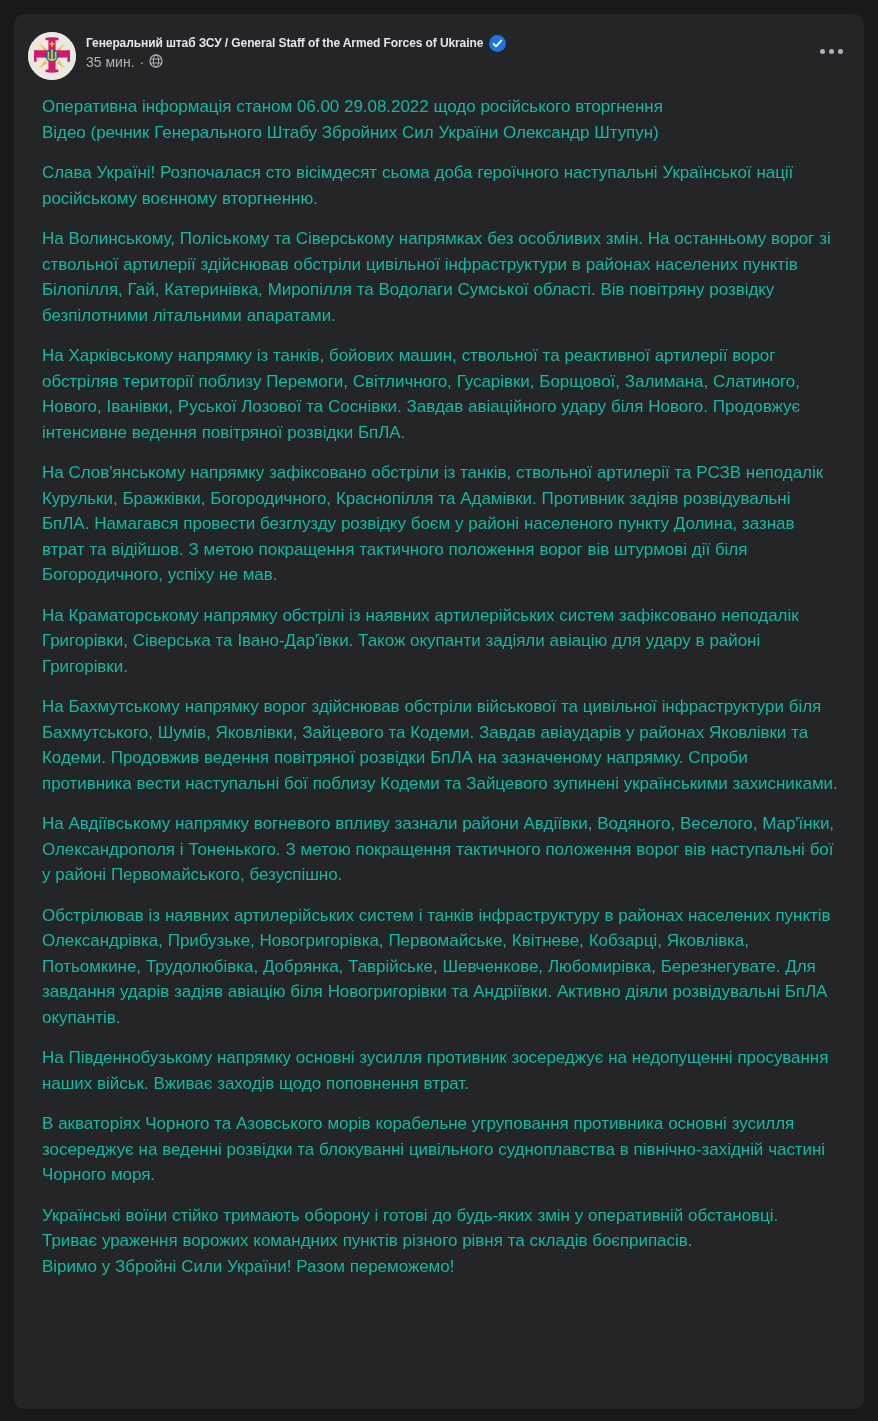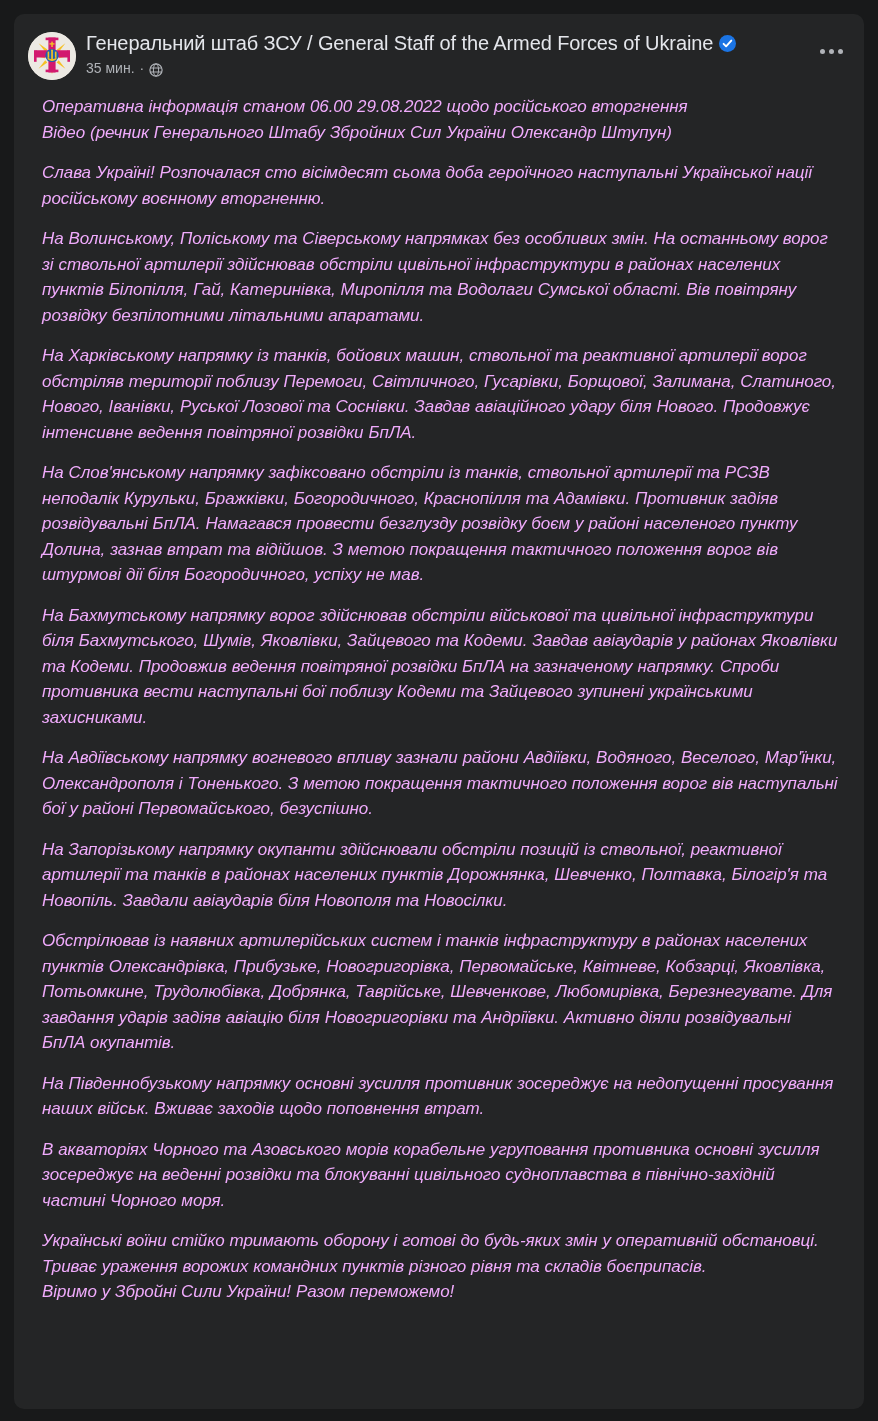--- a/index.html
+++ b/index.html
@@ -52,39 +52,39 @@
   }
 
   .name-row {
     display: flex;
     align-items: center;
     white-space: nowrap;
   }
 
   .page-name {
     color: #e4e6eb;
-    font-size: 20px;
-    font-weight: normal;
+    font-size: 12px;
+    font-weight: bold;
     letter-spacing: -0.1px;
     line-height: 21px;
   }
 
   .verified-badge {
     margin-left: 6px;
     width: 17px;
     height: 17px;
     flex: 0 0 17px;
     display: inline-block;
   }
   .verified-badge svg { display: block; }
 
   .meta-row {
     display: flex;
-    align-items: flex-end;
-    margin-top: 6px;
+    align-items: flex-start;
+    margin-top: 0;
     color: #b0b3b8;
     font-size: 14px;
     line-height: 17px;
   }
   .meta-sep { margin: 0 5px; color: #b0b3b8; font-size: 14px; }
   .globe-icon { width: 14px; height: 14px; display: inline-block; }
   .globe-icon svg { display: block; }
 
   .more-button {
     position: absolute;
@@ -105,27 +105,26 @@
     border-radius: 50%;
     background: #b0b3b8;
   }
 
   
   .post-body {
     padding: 14px 26px 16px 28px;
   }
 
   .post-body p {
-    color: #f0abfc;
+    color: #14b8a6;
     font-size: 17px;
     line-height: 25.5px;
     letter-spacing: -0.05px;
     margin-bottom: 15px;
     word-spacing: 0.2px;
-    font-style: italic;
   }
   .post-body p:last-child { margin-bottom: 0; }
   .post-body p.tight { margin-bottom: 0; }
 </style>
 </head>
 <body>
 
 <div class="post-card">
 
   <div class="post-header">
@@ -202,23 +201,23 @@
     </div>
   </div>
 
   <div class="post-body">
     <p style="white-space: pre-line;">Оперативна інформація станом 06.00 29.08.2022 щодо російського вторгнення
 Відео (речник Генерального Штабу Збройних Сил України Олександр Штупун)</p>
     <p>Слава Україні! Розпочалася сто вісімдесят сьома доба героїчного наступальні Української нації російському воєнному вторгненню.</p>
     <p>На Волинському, Поліському та Сіверському напрямках без особливих змін. На останньому ворог зі ствольної артилерії здійснював обстріли цивільної інфраструктури в районах населених пунктів Білопілля, Гай, Катеринівка, Миропілля та Водолаги Сумської області. Вів повітряну розвідку безпілотними літальними апаратами.</p>
     <p>На Харківському напрямку із танків, бойових машин, ствольної та реактивної артилерії ворог обстріляв території поблизу Перемоги, Світличного, Гусарівки, Борщової, Залимана, Слатиного, Нового, Іванівки, Руської Лозової та Соснівки. Завдав авіаційного удару біля Нового. Продовжує інтенсивне ведення повітряної розвідки БпЛА.</p>
     <p>На Слов'янському напрямку зафіксовано обстріли із танків, ствольної артилерії та РСЗВ неподалік Курульки, Бражківки, Богородичного, Краснопілля та Адамівки. Противник задіяв розвідувальні БпЛА. Намагався провести безглузду розвідку боєм у районі населеного пункту Долина, зазнав втрат та відійшов. З метою покращення тактичного положення ворог вів штурмові дії біля Богородичного, успіху не мав.</p>
+    <p>На Краматорському напрямку обстрілі із наявних артилерійських систем зафіксовано неподалік Григорівки, Сіверська та Івано-Дар'ївки. Також окупанти задіяли авіацію для удару в районі Григорівки.</p>
     <p>На Бахмутському напрямку ворог здійснював обстріли військової та цивільної інфраструктури біля Бахмутського, Шумів, Яковлівки, Зайцевого та Кодеми. Завдав авіаударів у районах Яковлівки та Кодеми. Продовжив ведення повітряної розвідки БпЛА на зазначеному напрямку. Спроби противника вести наступальні бої поблизу Кодеми та Зайцевого зупинені українськими захисниками.</p>
     <p>На Авдіївському напрямку вогневого впливу зазнали райони Авдіївки, Водяного, Веселого, Мар'їнки, Олександрополя і Тоненького. З метою покращення тактичного положення ворог вів наступальні бої у районі Первомайського, безуспішно.</p>
-    <p>На Запорізькому напрямку окупанти здійснювали обстріли позицій із ствольної, реактивної артилерії та танків в районах населених пунктів Дорожнянка, Шевченко, Полтавка, Білогір'я та Новопіль. Завдали авіаударів біля Новополя та Новосілки.</p>
     <p>Обстрілював із наявних артилерійських систем і танків інфраструктуру в районах населених пунктів Олександрівка, Прибузьке, Новогригорівка, Первомайське, Квітневе, Кобзарці, Яковлівка, Потьомкине, Трудолюбівка, Добрянка, Таврійське, Шевченкове, Любомирівка, Березнегуватe. Для завдання ударів задіяв авіацію біля Новогригорівки та Андріївки. Активно діяли розвідувальні БпЛА окупантів.</p>
     <p>На Південнобузькому напрямку основні зусилля противник зосереджує на недопущенні просування наших військ. Вживає заходів щодо поповнення втрат.</p>
     <p>В акваторіях Чорного та Азовського морів корабельне угруповання противника основні зусилля зосереджує на веденні розвідки та блокуванні цивільного судноплавства в північно-західній частині Чорного моря.</p>
     <p class="tight" style="white-space: pre-line;">Українські воїни стійко тримають оборону і готові до будь-яких змін у оперативній обстановці. Триває ураження ворожих командних пунктів різного рівня та складів боєприпасів.
 Віримо у Збройні Сили України! Разом переможемо!</p>
   </div>
 
 </div>
 
 </body></html>

